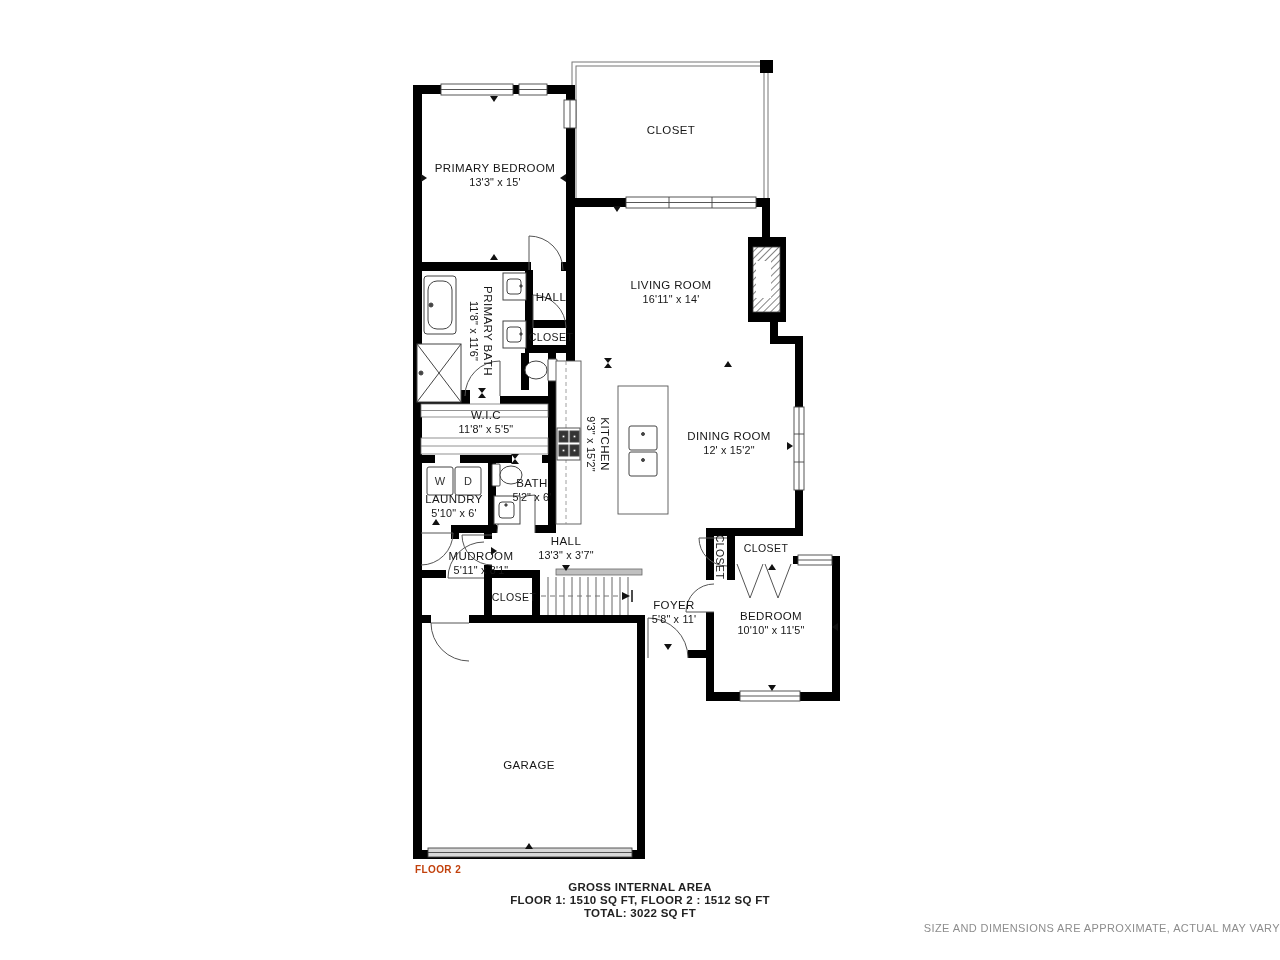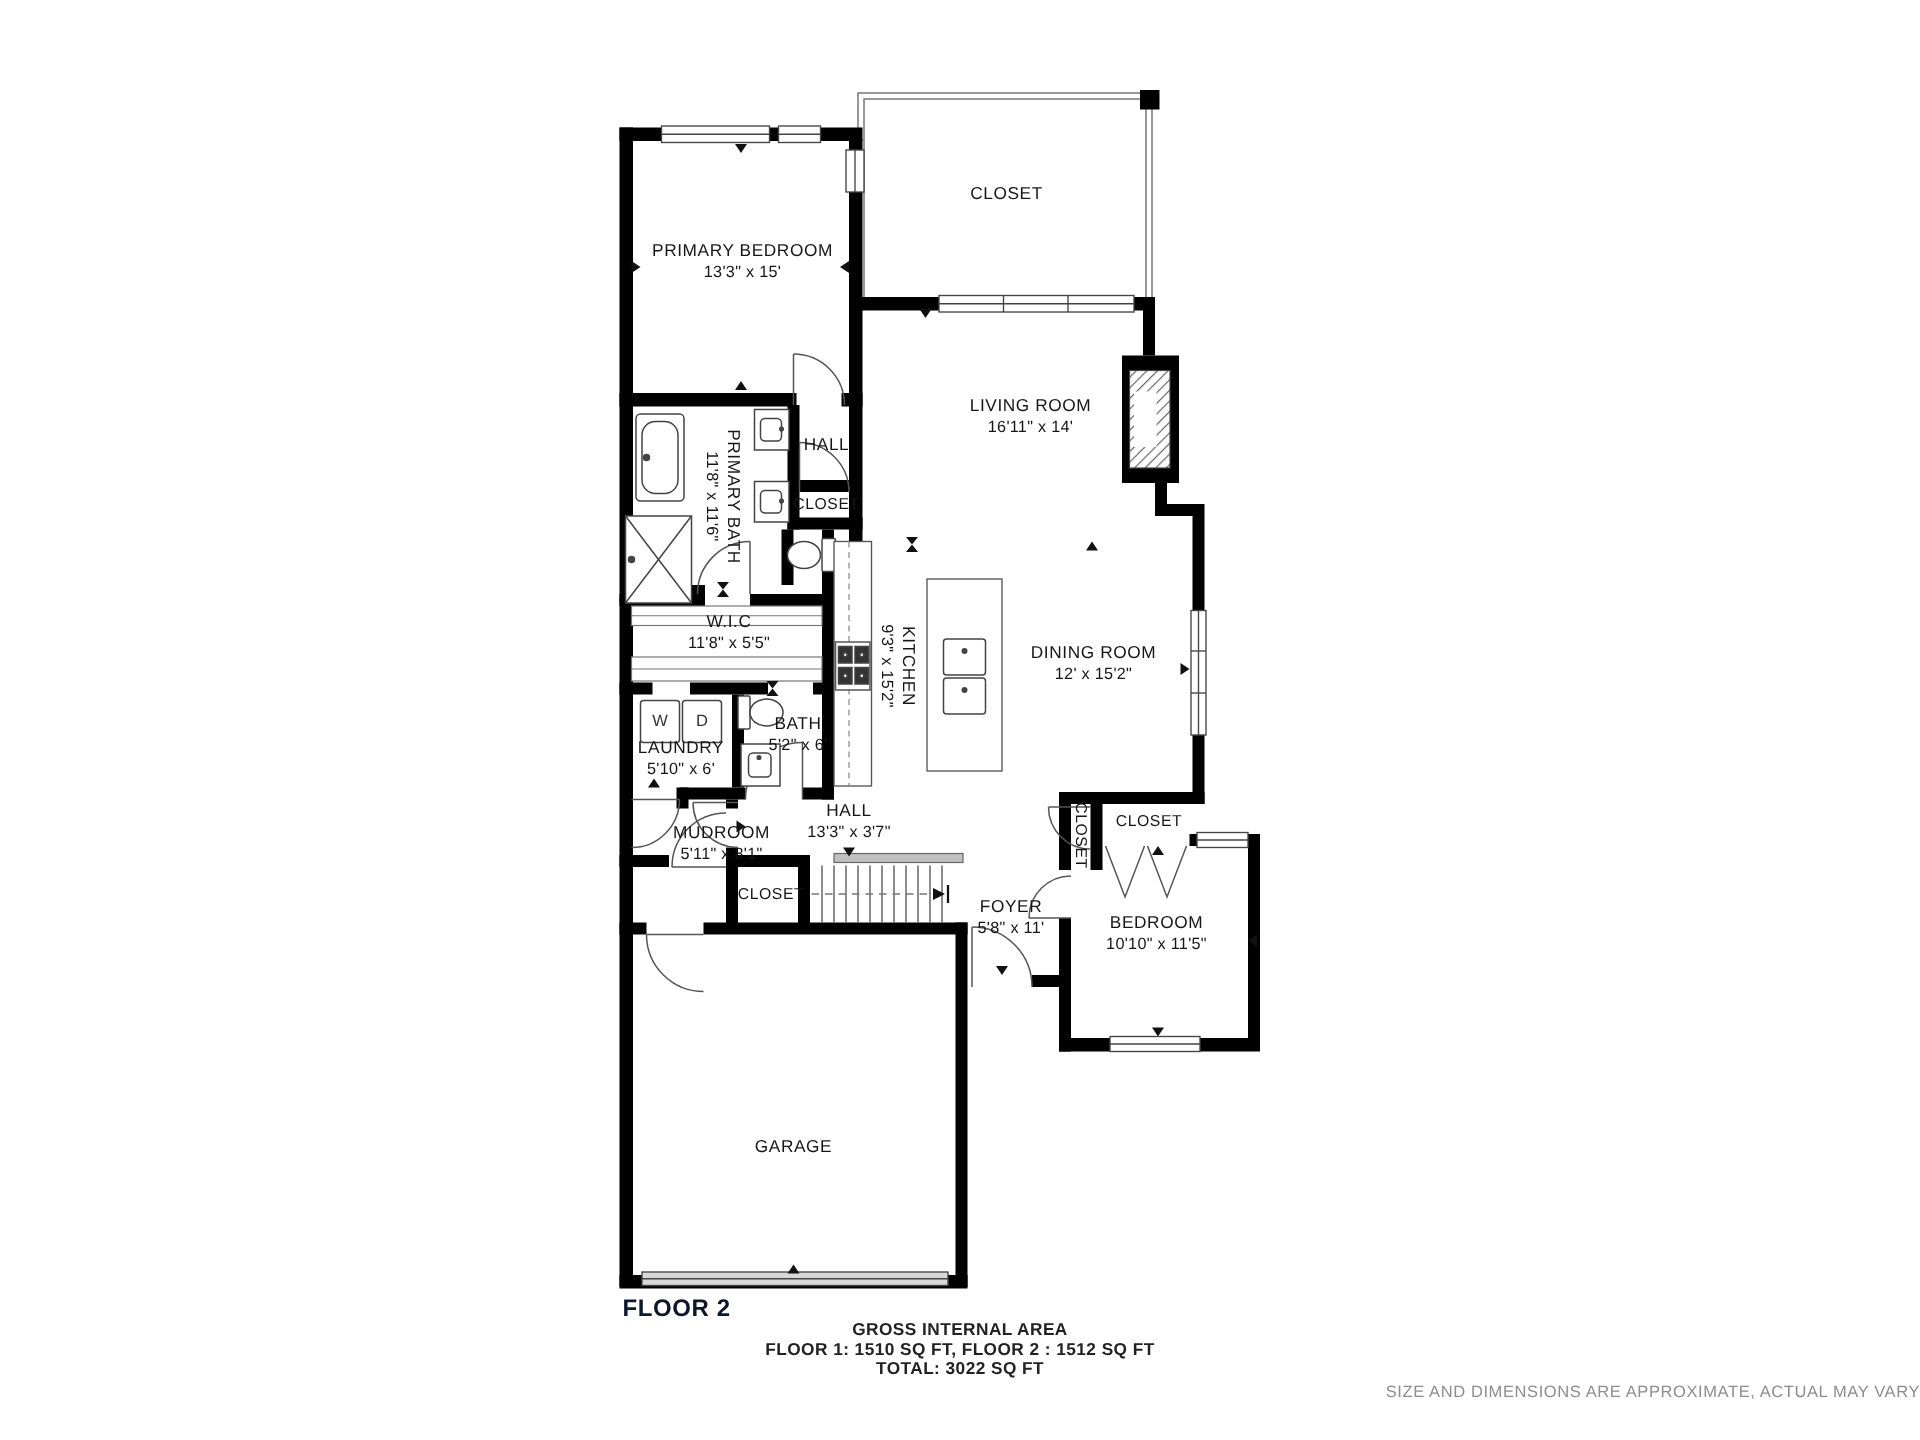--- a/index.html
+++ b/index.html
@@ -16,22 +16,22 @@
        font-size:11px;color:#333;}
   
   #logo{position:absolute;left:8px;top:30px;width:190px;height:175px;}
   #logo-word{position:absolute;left:0;top:134px;font-size:27px;color:#9b9b9f;
        letter-spacing:2px;font-weight:400;}
   #logo-word sup{font-size:11px;letter-spacing:0;}
   
   .footer-line{position:absolute;left:0;width:1280px;text-align:center;color:#222;}
   .f-bold{font-size:11.5px;font-weight:700;letter-spacing:.3px;}
   .f-muted{font-size:11px;color:#8d8d8d;letter-spacing:.4px;}
-  #floor-label{position:absolute;left:415px;top:864px;font-size:16px;font-weight:700;
-       color:#0f172a;letter-spacing:.4px;}
+  #floor-label{position:absolute;left:415px;top:864px;font-size:10px;font-weight:700;
+       color:#c2410c;letter-spacing:.4px;}
 </style>
 </head>
 <body>
 
 <div id="stage">
 
 
   <svg id="plan-svg" width="1280" height="960" viewBox="0 0 1280 960">
     <defs>
       <pattern id="hatch" width="5" height="5" patternUnits="userSpaceOnUse" patternTransform="rotate(45)">
@@ -306,21 +306,21 @@
     </g>
   </svg>
 
   <div class="lbl" style="left:671px;top:130px;"><span>CLOSET</span></div>
 
   <div class="lbl" style="left:495px;top:175px;">
     <span>PRIMARY BEDROOM</span><br>
     <span class="dims">13'3" x 15'</span>
   </div>
 
-  <div class="lbl" style="left:671px;top:278px;margin-left:16px;">
+  <div class="lbl" style="left:671px;top:292px;">
     <span>LIVING ROOM</span><br>
     <span class="dims">16'11" x 14'</span>
   </div>
 
   <div class="lbl vert" style="left:481px;top:331px;">
     <span>PRIMARY BATH</span><br>
     <span class="dims">11'8" x 11'6"</span>
   </div>
 
   <div class="lbl" style="left:551px;top:297px;"><span>HALL</span></div>

